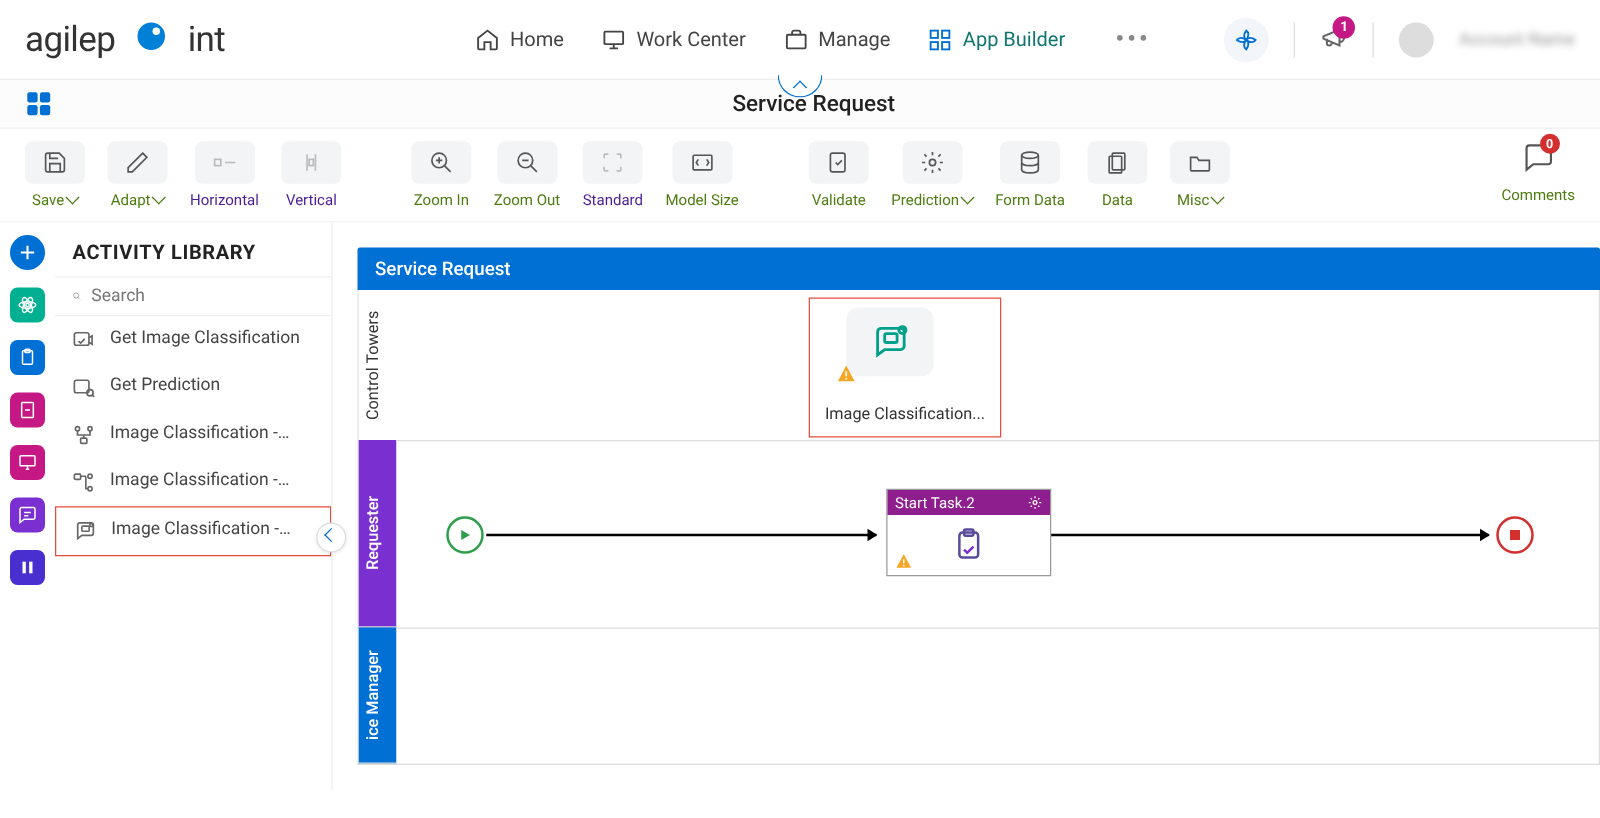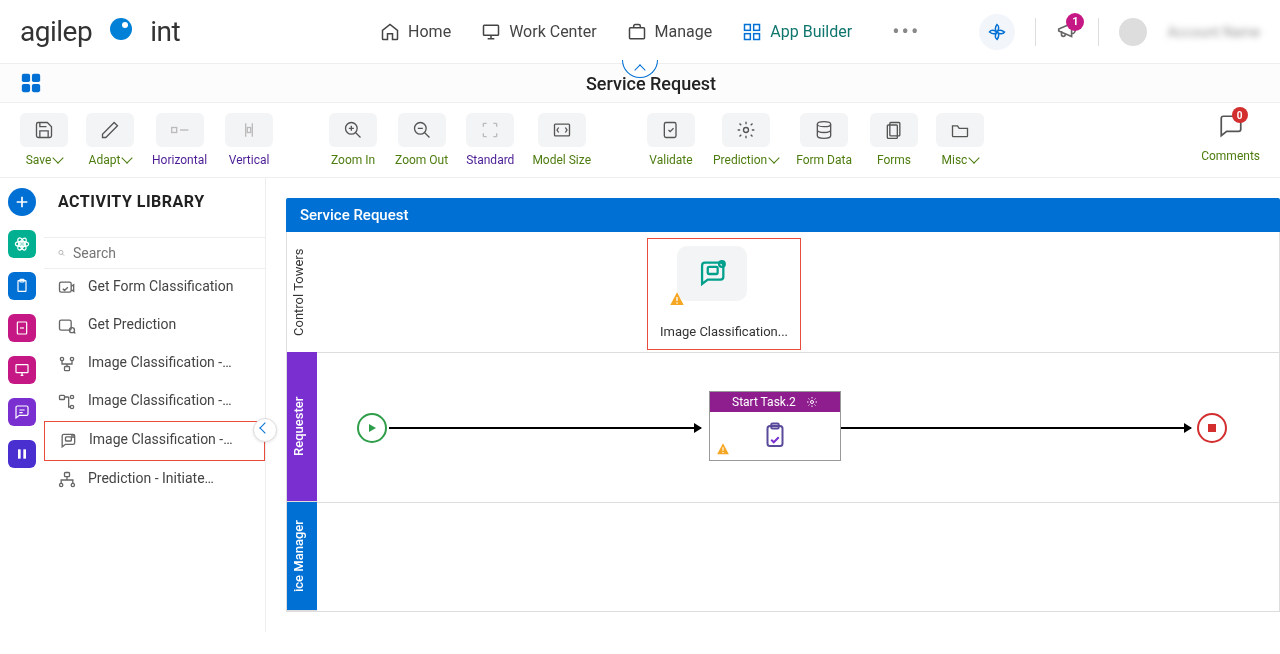--- a/index.html
+++ b/index.html
@@ -47,21 +47,21 @@
 .rail-add { background: #0070d4; border-radius: 50%; }
 .rail-ai { background: #00b090; }
 .rail-clip { background: #0070d4; }
 .rail-doc { background: #c61884; }
 .rail-monitor { background: #c61884; }
 .rail-chat { background: #7a2fd0; }
 .rail-pause { background: #4a2fd0; }
 
 .sidebar { width: 222px; border-right: 1px solid #eee; background: #fff; display: flex; flex-direction: column; position: relative;}
 .sidebar-title { font-size: 16px; font-weight: 700; letter-spacing: 0.5px; padding: 14px 14px 10px; color: #222;}
-.search-box { display: flex; align-items: center; padding: 6px 14px; border-top: 1px solid #eee; border-bottom: 1px solid #eee; gap: 8px; color: #888; margin-top: 16px;}
+.search-box { display: flex; align-items: center; padding: 6px 14px; border-top: 1px solid #eee; border-bottom: 1px solid #eee; gap: 8px; color: #888;}
 .search-box input { border: none; outline: none; font-size: 14px; flex: 1; color: #444;}
 .lib-list { overflow-y: auto; flex: 1; }
 .lib-item { display: flex; align-items: flex-start; gap: 10px; padding: 8px 12px; cursor: pointer; font-size: 14px; color: #444; line-height: 1.3;}
 .lib-item.highlighted { border: 1.5px solid #e74c3c; }
 .lib-item .lib-ico { width: 22px; height: 22px; flex-shrink: 0; color: #666; display: flex; align-items: center; justify-content: center;}
 .collapse-handle { position: absolute; right: -12px; top: 240px; width: 24px; height: 24px; background: #fff; border: 1px solid #ddd; border-radius: 50%; display: flex; align-items: center; justify-content: center; color: #0070d4; cursor: pointer; z-index: 3; box-shadow: 0 1px 3px rgba(0,0,0,0.1);}
 
 .canvas-area { flex: 1; background: #fff; padding: 20px 0 0 20px; overflow: hidden; }
 .canvas-header { background: #0070d4; color: #fff; padding: 8px 14px; font-size: 15px; font-weight: 500; border-radius: 2px 2px 0 0; margin-right: 0;}
 .canvas-body { border: 1px solid #ddd; border-top: none; display: flex; height: 380px; }
@@ -79,21 +79,21 @@
 .activity-highlight { position: absolute; left: 330px; top: 6px; width: 154px; height: 112px; border: 1.5px solid #e74c3c; }
 .activity-node { position: absolute; left: 360px; top: 14px; width: 70px; height: 55px; background: #f3f4f5; border-radius: 10px; display: flex; align-items: center; justify-content: center; }
 .activity-node svg { color: #00a08c; }
 .warn-tri { position: absolute; left: -8px; bottom: -6px; color: #f5a623; }
 .activity-label { position: absolute; left: 330px; top: 92px; width: 154px; text-align: center; font-size: 13px; color: #333;}
 
 .flow-start { position: absolute; left: 40px; top: 60px; width: 30px; height: 30px; border: 2px solid #2e9e4a; border-radius: 50%; display: flex; align-items: center; justify-content: center; color: #2e9e4a; cursor: pointer;}
 .flow-line1 { position: absolute; left: 72px; top: 74px; width: 312px; height: 2px; background: #000; }
 .flow-line1::after { content: ''; position: absolute; right: -1px; top: -4px; border-left: 8px solid #000; border-top: 5px solid transparent; border-bottom: 5px solid transparent;}
 .task-node { position: absolute; left: 392px; top: 38px; width: 132px; border: 1px solid #999; background: #fff; }
-.task-head { background: #8e1e8e; color: #fff; font-size: 12px; padding: 3px 22px; display: flex; justify-content: space-between; align-items: center;}
+.task-head { background: #8e1e8e; color: #fff; font-size: 12px; padding: 3px 6px; display: flex; justify-content: space-between; align-items: center;}
 .task-body { height: 48px; display: flex; align-items: center; justify-content: center; position: relative;}
 .task-body .warn-tri { left: 6px; bottom: 4px; }
 .flow-line2 { position: absolute; left: 524px; top: 74px; width: 350px; height: 2px; background: #000; }
 .flow-line2::after { content: ''; position: absolute; right: -1px; top: -4px; border-left: 8px solid #000; border-top: 5px solid transparent; border-bottom: 5px solid transparent;}
 .flow-end { position: absolute; left: 880px; top: 60px; width: 30px; height: 30px; border: 2px solid #d32f2f; border-radius: 50%; display: flex; align-items: center; justify-content: center; cursor: pointer;}
 .flow-end::after { content: ''; width: 8px; height: 8px; background: #d32f2f;}
 
 .chevron { display: inline-block; width: 8px; height: 8px; border-right: 1.5px solid currentColor; border-bottom: 1.5px solid currentColor; transform: rotate(45deg); margin-top: -4px;}
 .chevron.up { transform: rotate(-135deg); margin-top: 2px;}
 .chevron.left { transform: rotate(135deg); }
@@ -281,21 +281,21 @@
       </div>
       <div class="tool-label">Form Data</div>
     </div>
   <div class="tool">
       <div class="tool-icon-box">
         <svg width="20" height="20" viewBox="0 0 24 24" fill="none" stroke="currentColor" stroke-width="1.6">
           <rect x="7" y="3" width="12" height="16" rx="1"></rect>
           <rect x="4" y="6" width="12" height="16" rx="1"></rect>
         </svg>
       </div>
-      <div class="tool-label">Forms</div>
+      <div class="tool-label">Data</div>
     </div>
   <div class="tool">
       <div class="tool-icon-box">
         <svg width="20" height="20" viewBox="0 0 24 24" fill="none" stroke="currentColor" stroke-width="1.6">
           <path d="M3 7h6l2 3h10v9a1 1 0 0 1-1 1H4a1 1 0 0 1-1-1z"></path>
         </svg>
       </div>
       <div class="tool-label">
         <span>Misc</span>
         <span class="chevron"></span>
@@ -369,21 +369,21 @@
       <input placeholder="Search" style="">
     </div>
     <div class="lib-list">
       <div class="lib-item">
           <span class="lib-ico">
             <svg width="20" height="20" viewBox="0 0 24 24" fill="none" stroke="currentColor" stroke-width="1.6">
               <rect x="3" y="5" width="14" height="12" rx="2"></rect>
               <path d="M17 10l3-2v8l-3-2M7 13l2 2 4-4"></path>
             </svg>
           </span>
-          <span>Get Form Classification</span>
+          <span>Get Image Classification</span>
         </div>
       <div class="lib-item">
           <span class="lib-ico">
             <svg width="20" height="20" viewBox="0 0 24 24" fill="none" stroke="currentColor" stroke-width="1.6">
               <rect x="3" y="5" width="14" height="12" rx="2"></rect>
               <circle cx="18" cy="17" r="3"></circle>
               <path d="M20 19l2 2"></path>
             </svg>
           </span>
           <span>Get Prediction</span>
@@ -412,31 +412,20 @@
         </div>
       <div class="lib-item highlighted">
           <span class="lib-ico">
             <svg width="20" height="20" viewBox="0 0 24 24" fill="none" stroke="currentColor" stroke-width="1.6">
               <path d="M20 14a2 2 0 0 1-2 2H9l-4 3V6a2 2 0 0 1 2-2h11a2 2 0 0 1 2 2z"></path>
               <rect x="9" y="7" width="7" height="5" rx="1"></rect>
               <circle cx="18" cy="6" r="1.5"></circle>
             </svg>
           </span>
           <span>Image Classification -…</span>
-        </div>
-      <div class="lib-item">
-          <span class="lib-ico">
-            <svg width="20" height="20" viewBox="0 0 24 24" fill="none" stroke="currentColor" stroke-width="1.6">
-              <rect x="9" y="3" width="6" height="5" rx="1"></rect>
-              <circle cx="5" cy="18" r="2"></circle>
-              <circle cx="19" cy="18" r="2"></circle>
-              <path d="M12 8v4M12 12H5v4M12 12h7v4"></path>
-            </svg>
-          </span>
-          <span>Prediction - Initiate…</span>
         </div>
     </div>
     <div class="collapse-handle">
         <span class="chevron left"></span>
       </div>
   </div>
 
   <div class="canvas-area">
     <div class="canvas-header">Service Request</div>
     <div class="canvas-body">

